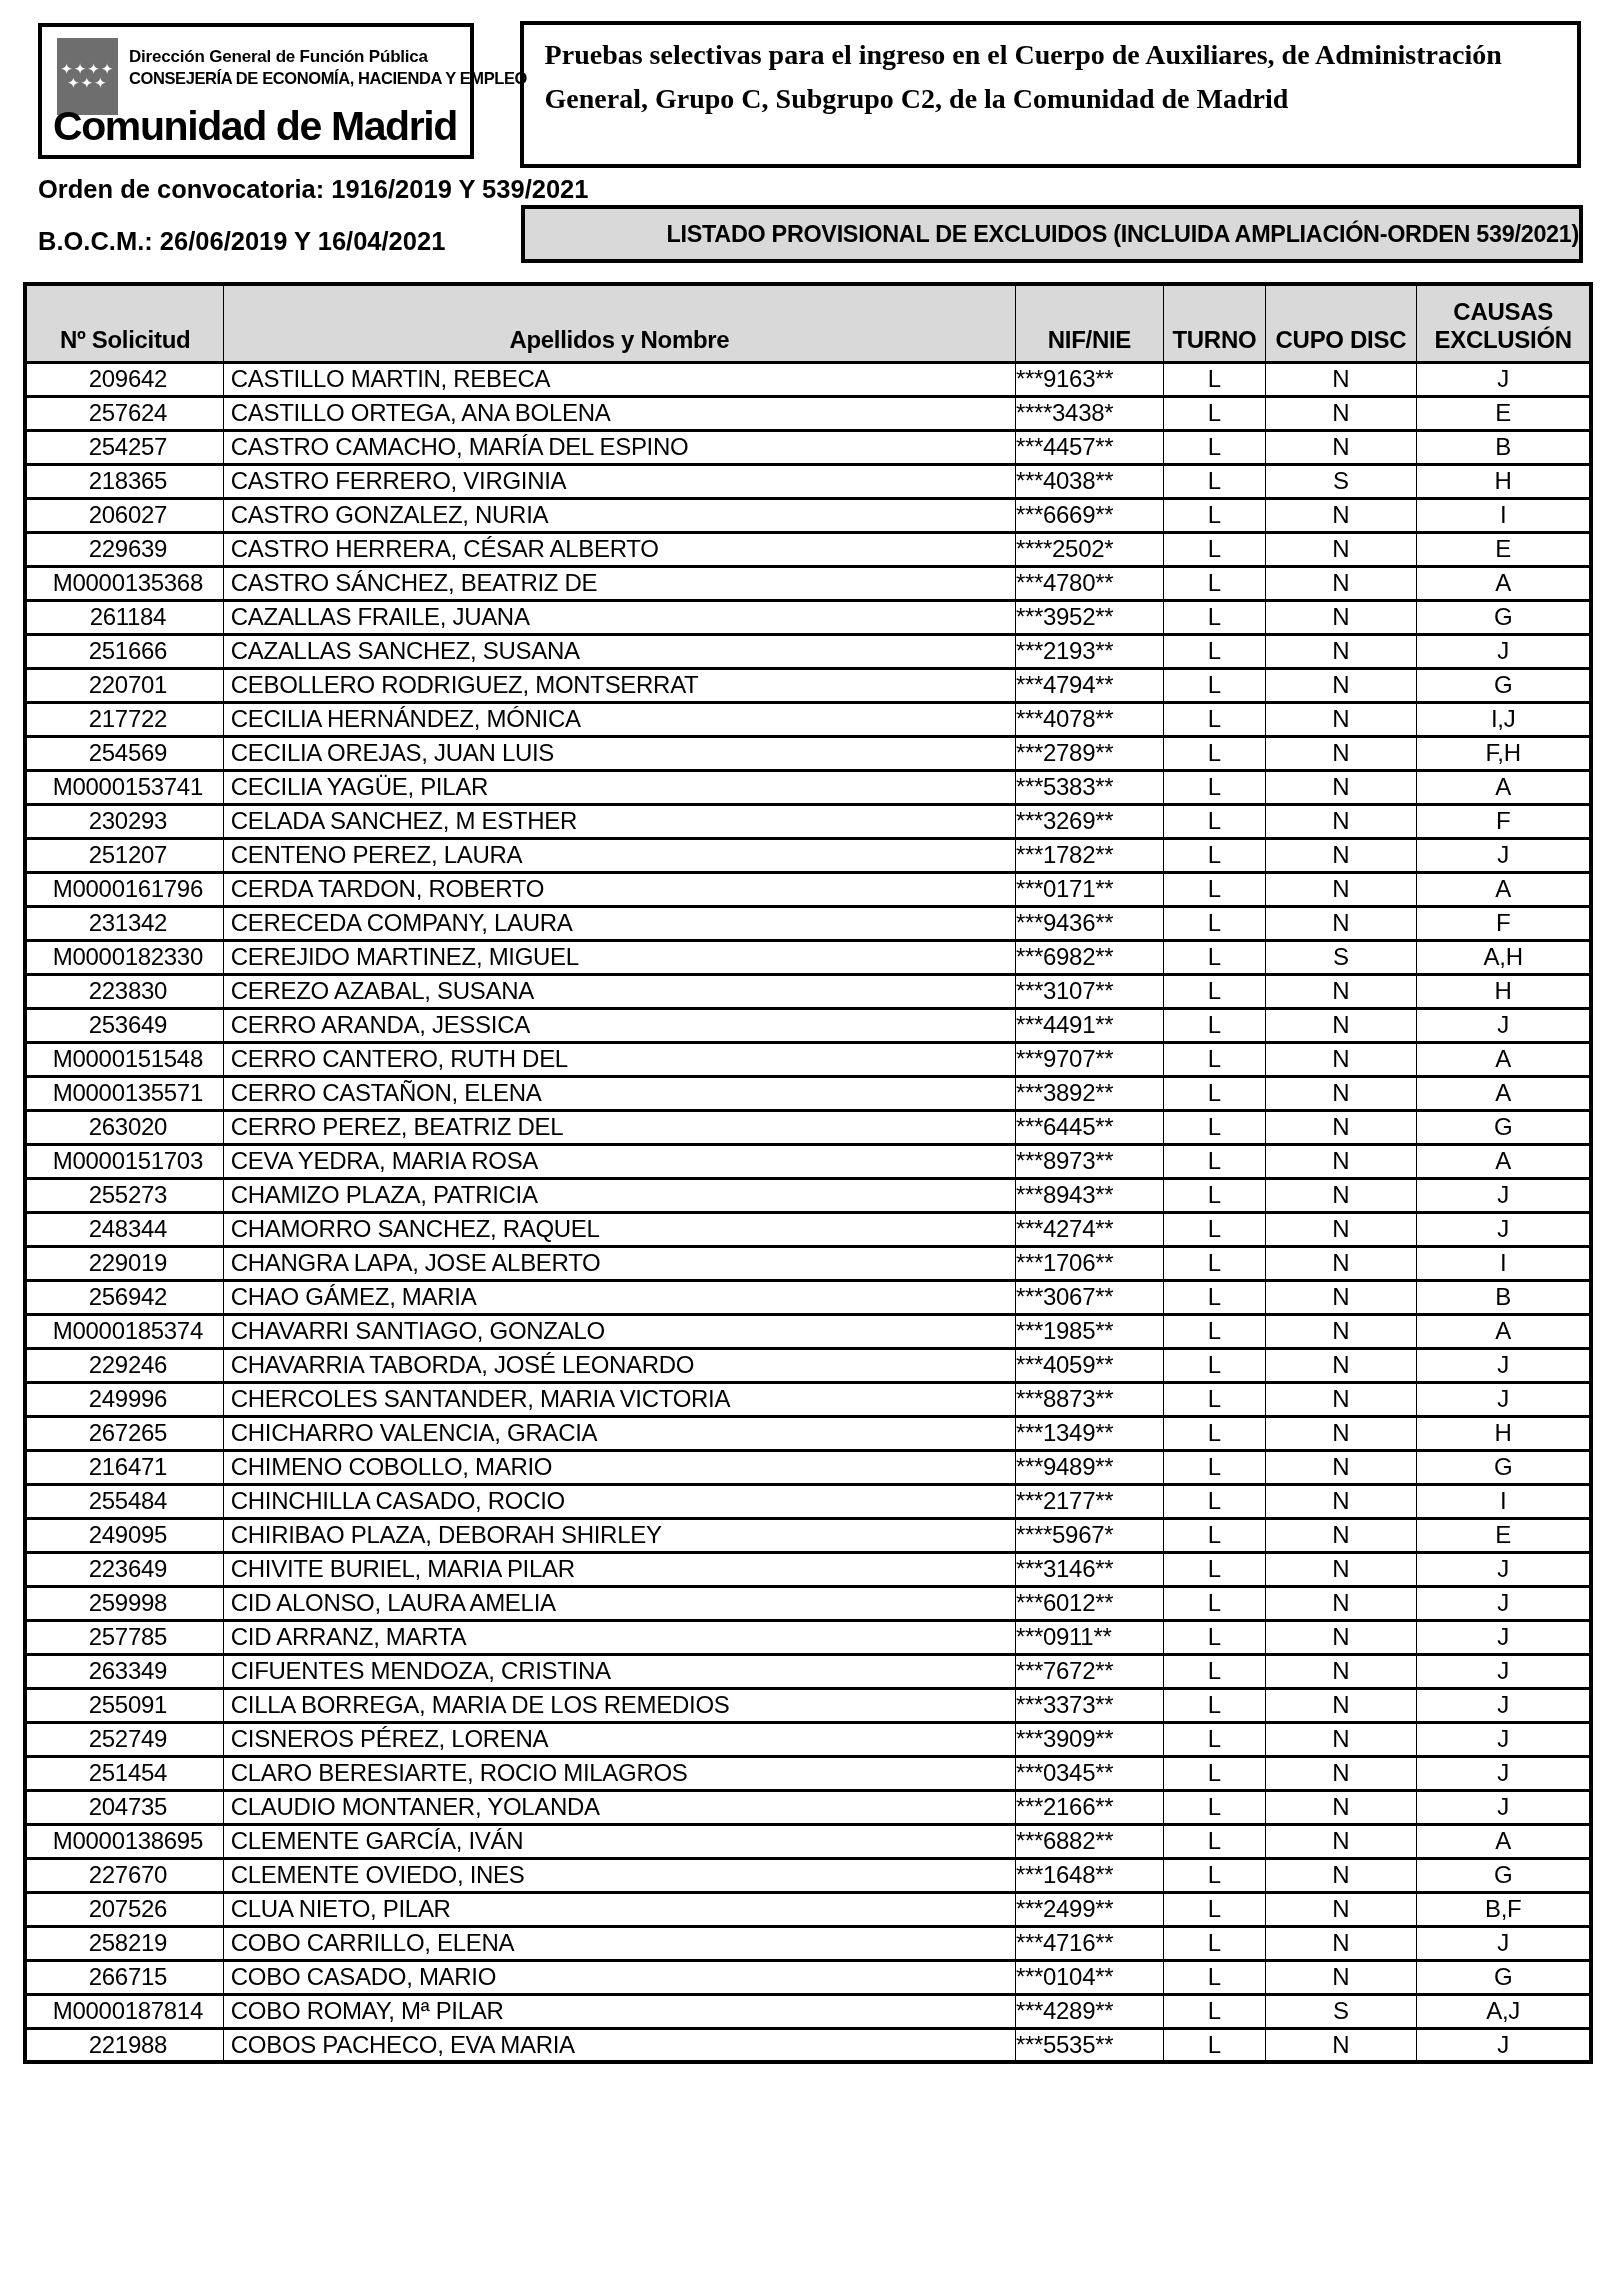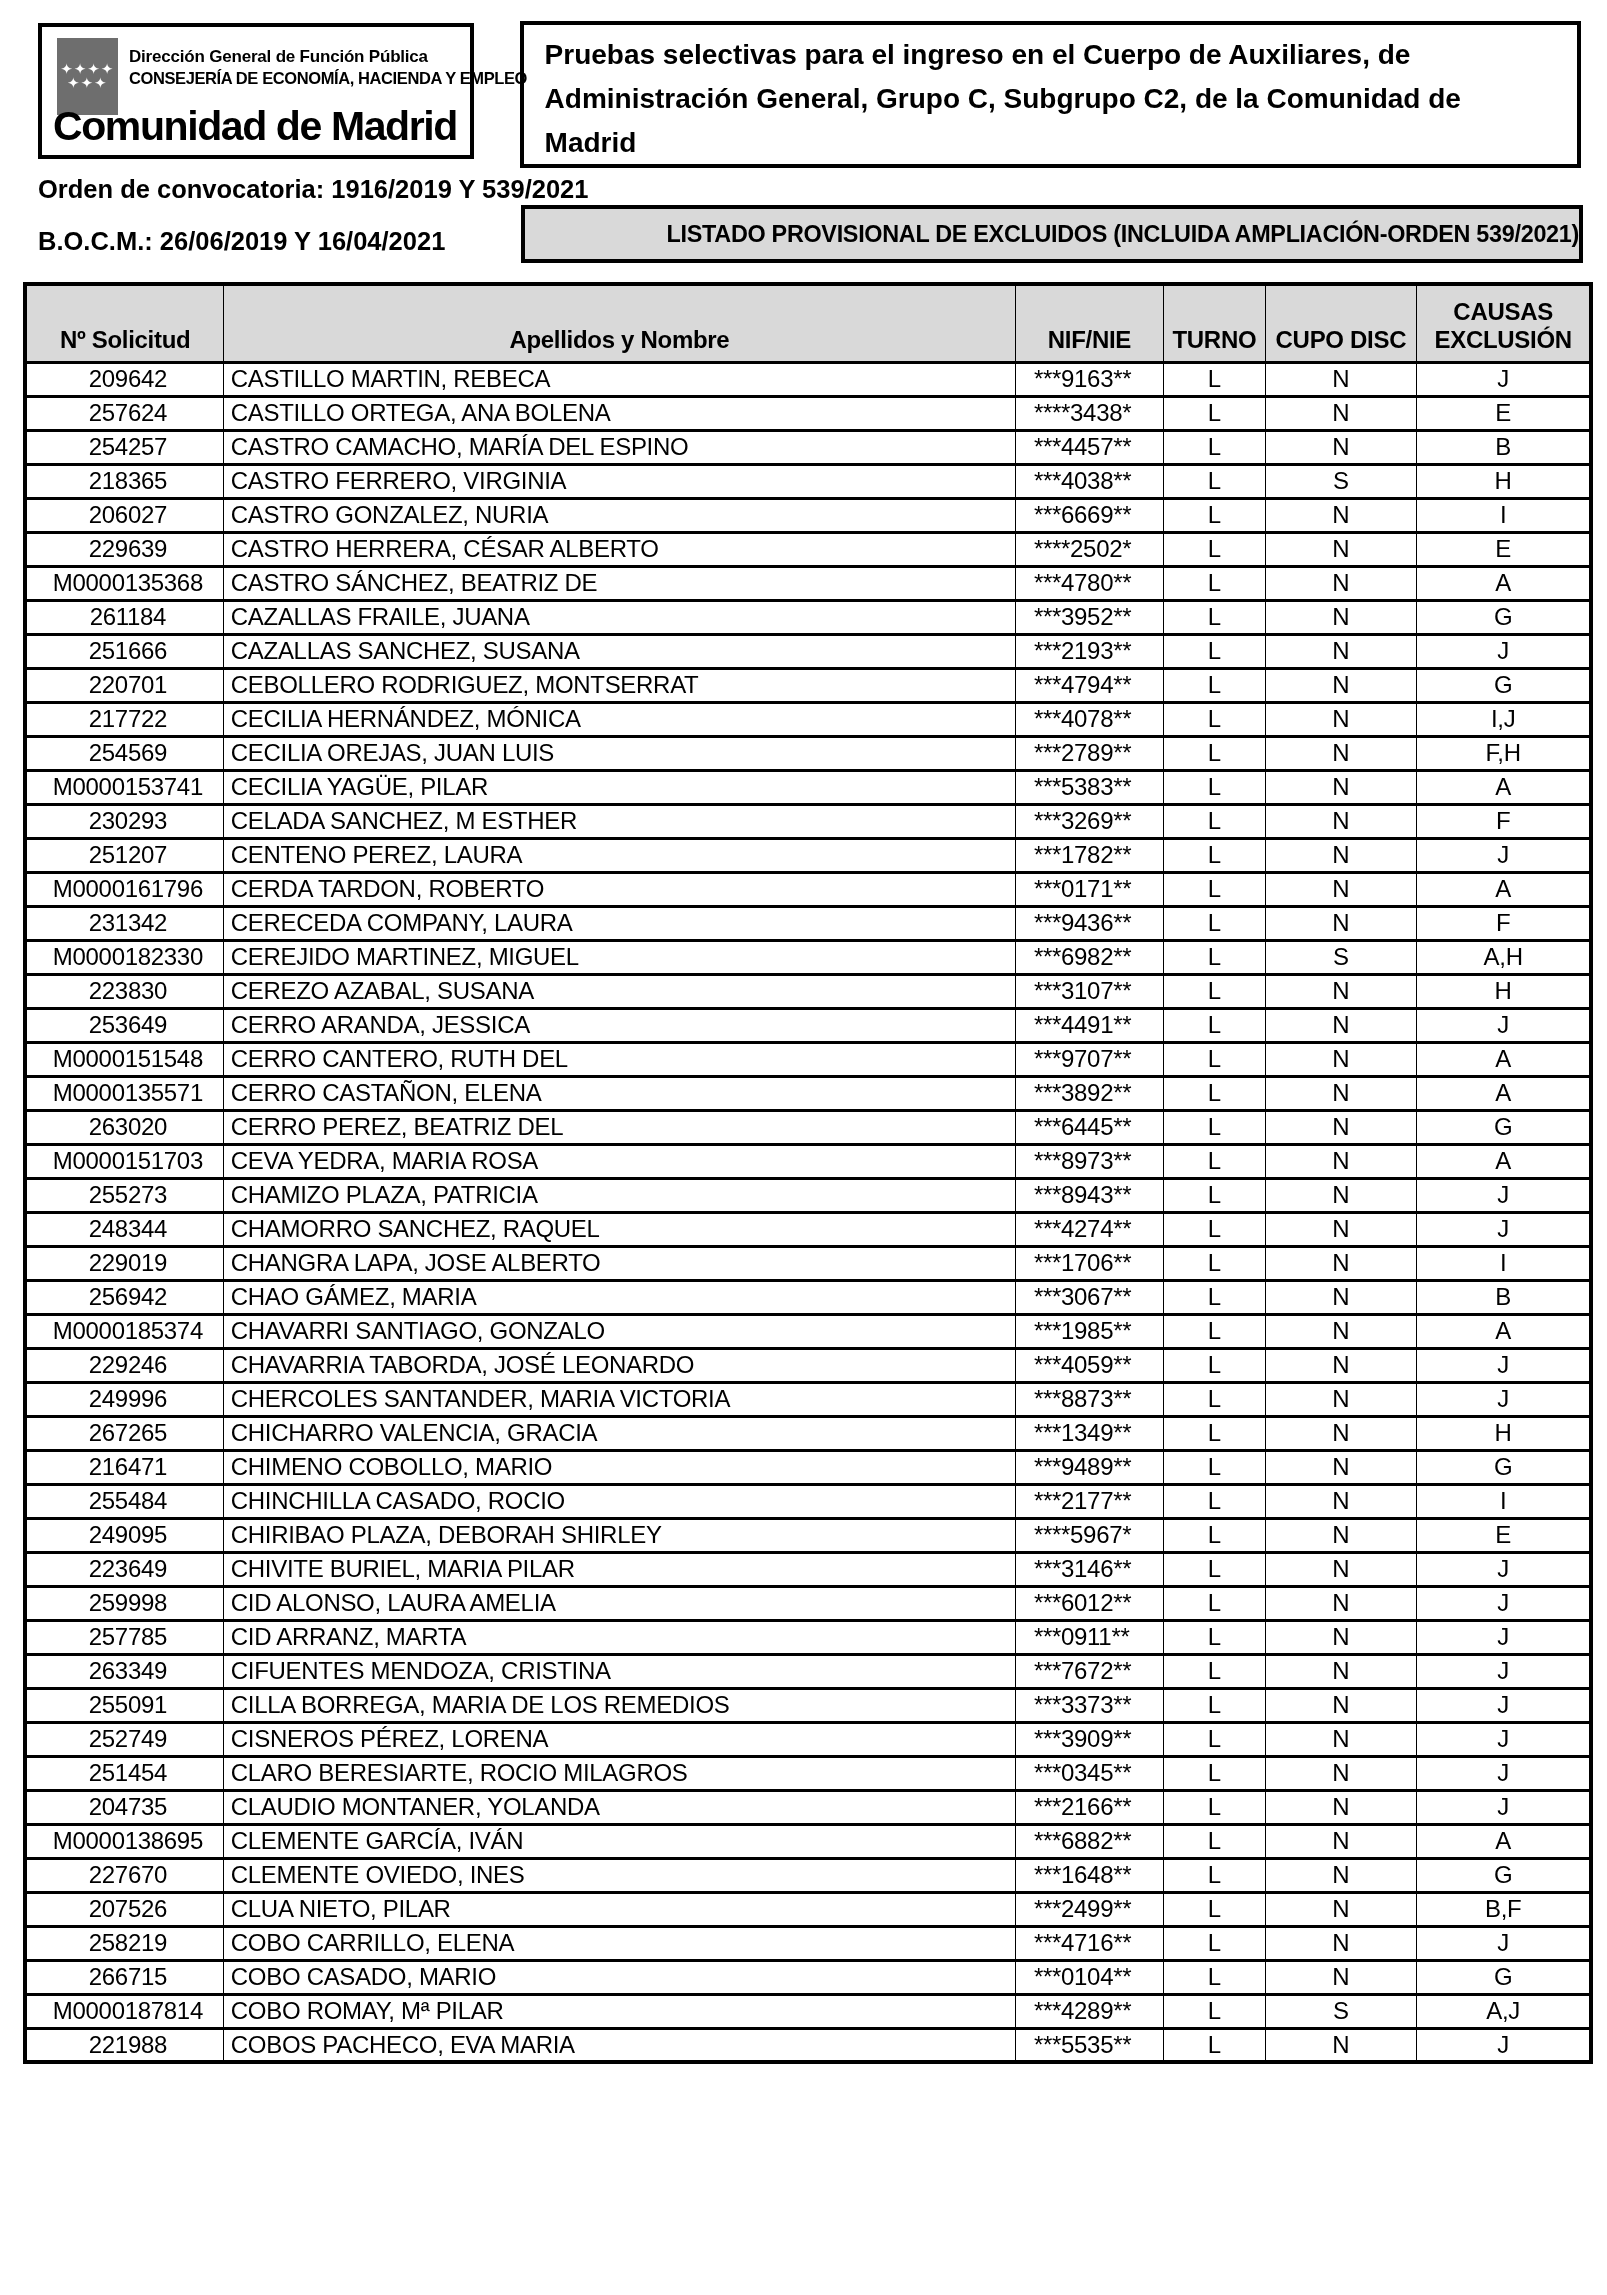--- a/index.html
+++ b/index.html
@@ -43,20 +43,21 @@
   }
 
   
   .title-box {
     position:absolute; left:520px; top:20.6px;
     width:1061px; height:147px;
     border:4.1px solid #000; box-sizing:border-box;
     padding:8.3px 20.6px 0 20.6px;
     font-weight:bold; font-size:28px; line-height:1.58;
     overflow:hidden;
+    font-family:Liberation Serif, serif;
   }
 
   
   .orden {
     position:absolute; left:38px; top:175px;
     font-weight:bold; font-size:25.5px; white-space:nowrap;
   }
   .bocm {
     position:absolute; left:38px; top:227px;
     font-weight:bold; font-size:25.5px; white-space:nowrap;
@@ -90,21 +91,21 @@
     vertical-align:bottom; text-align:center;
     height:78px; padding:4.1px 2.8px 6.9px 2.8px;
     white-space:normal; line-height:1.15;
   }
   .data-table td {
     height:34px; padding:0; vertical-align:middle; line-height:1;
     background:#fff; font-weight:normal;
   }
   td.c0 { text-align:center; padding-left:5.5px; }
   td.c1 { text-align:left; padding-left:6.9px; }
-  td.c2 { text-align:left; padding-left:18px; }
+  td.c2 { text-align:left; padding-left:0; }
   td.c3, td.c4, td.c5 { text-align:center; }
 </style>
 </head>
 <body>
 
 <div class="logo-box">
   <div class="flag">
     <div class="star-row">✦✦✦✦</div>
     <div class="star-row">✦✦✦</div>
   </div>

